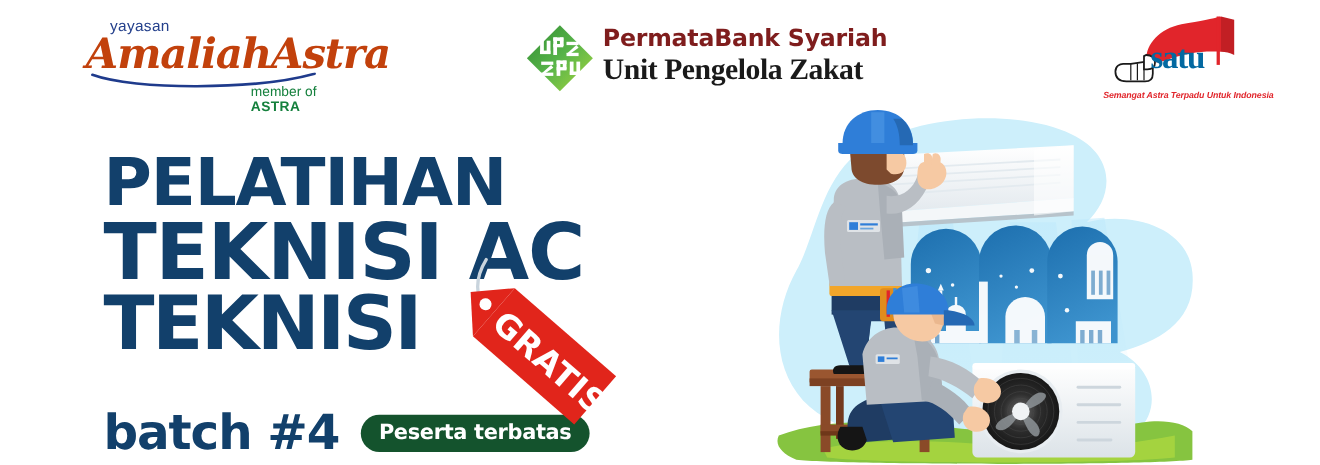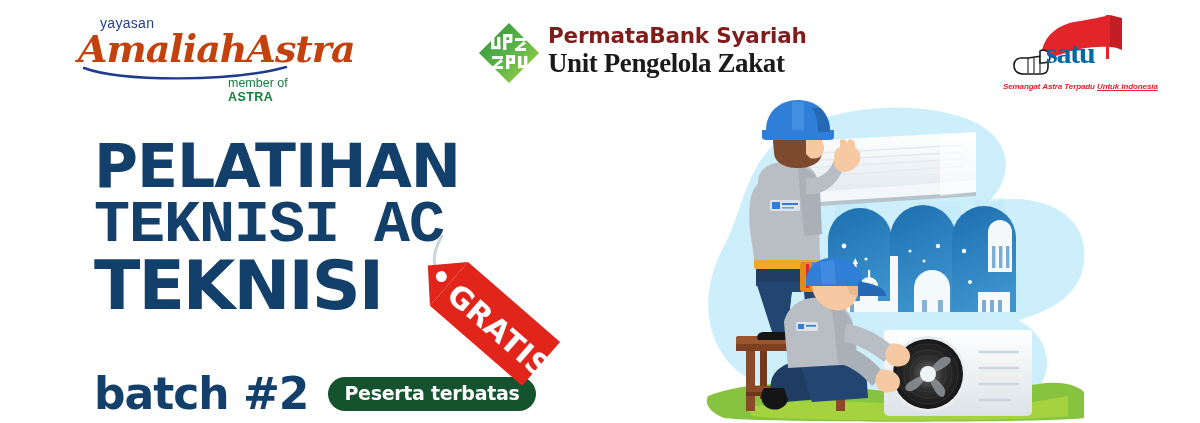--- a/index.html
+++ b/index.html
@@ -78,35 +78,35 @@
     font-weight: 700; font-size: 23px; color: #e1252b;
     letter-spacing: -.8px; line-height: 1;
   }
   .logo-satu .tagline {
     position: absolute; left: 5px; top: 68px;
     font-family: "Liberation Sans", sans-serif;
     font-style: italic; font-weight: 700;
     font-size: 8px; color: #e1252b; letter-spacing: -.1px;
     white-space: nowrap;
   }
-  .logo-satu .tagline .u { text-decoration: underline; }
+  .logo-satu .tagline .u { }
 
   
   .headline { position: absolute; left: 94px; top: 140px; z-index: 6; }
   .hl {
     font-family: "DejaVu Sans", sans-serif;
     font-weight: 700;
     color: #12406b;
     line-height: .88;
     letter-spacing: -1px;
     white-space: nowrap;
     margin: 0;
   }
   .hl1 { font-size: 60px; }
-  .hl2 { font-size: 60px; margin-top: 6px; font-family: Liberation Mono, monospace; }
+  .hl2 { font-size: 71px; margin-top: 6px; }
   .hl3 { font-size: 68px; margin-top: 4px; letter-spacing: -2px; }
 
   .batch-row {
     position: absolute; left: 94px; top: 372px;
     display: flex; align-items: center; gap: 20px; z-index: 6;
   }
   .batch-text {
     font-family: "DejaVu Sans", sans-serif;
     font-weight: 700; font-size: 44px; color: #12406b;
     letter-spacing: -1px; line-height: 1;
@@ -467,17 +467,17 @@
     <svg width="170" height="150" viewBox="0 0 170 150" style="position:absolute;left:0;top:0;">
       <path d="M12 8 C-4 34 6 62 34 70 C52 74 62 66 58 58 C54 50 40 52 34 60 C26 70 34 82 48 86" fill="none" stroke="#c9d4dd" stroke-width="3" stroke-linecap="round"></path>
     </svg>
     <div class="gratis-tag">
       <div class="hole"></div>
       <div class="lbl">GRATIS</div>
     </div>
   </div>
 
   <div class="batch-row">
-    <div class="batch-text">batch #2</div>
+    <div class="batch-text">batch #4</div>
     <div class="pill">Peserta terbatas</div>
   </div>
 
 </div>
 
 </body></html>

